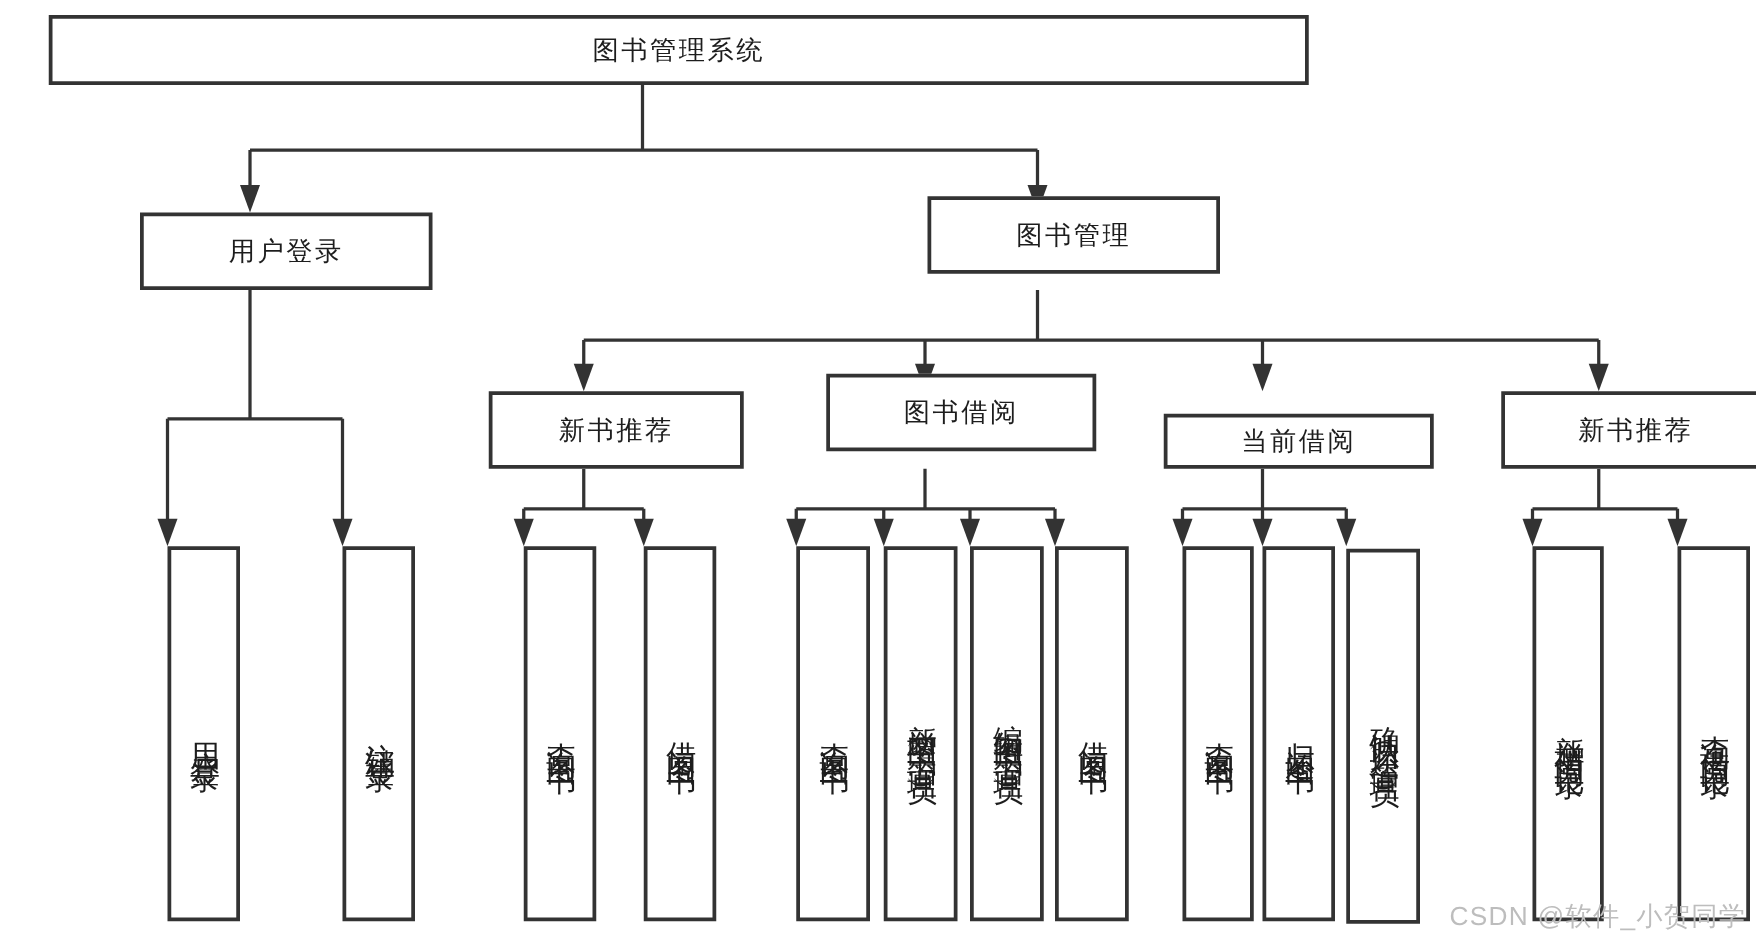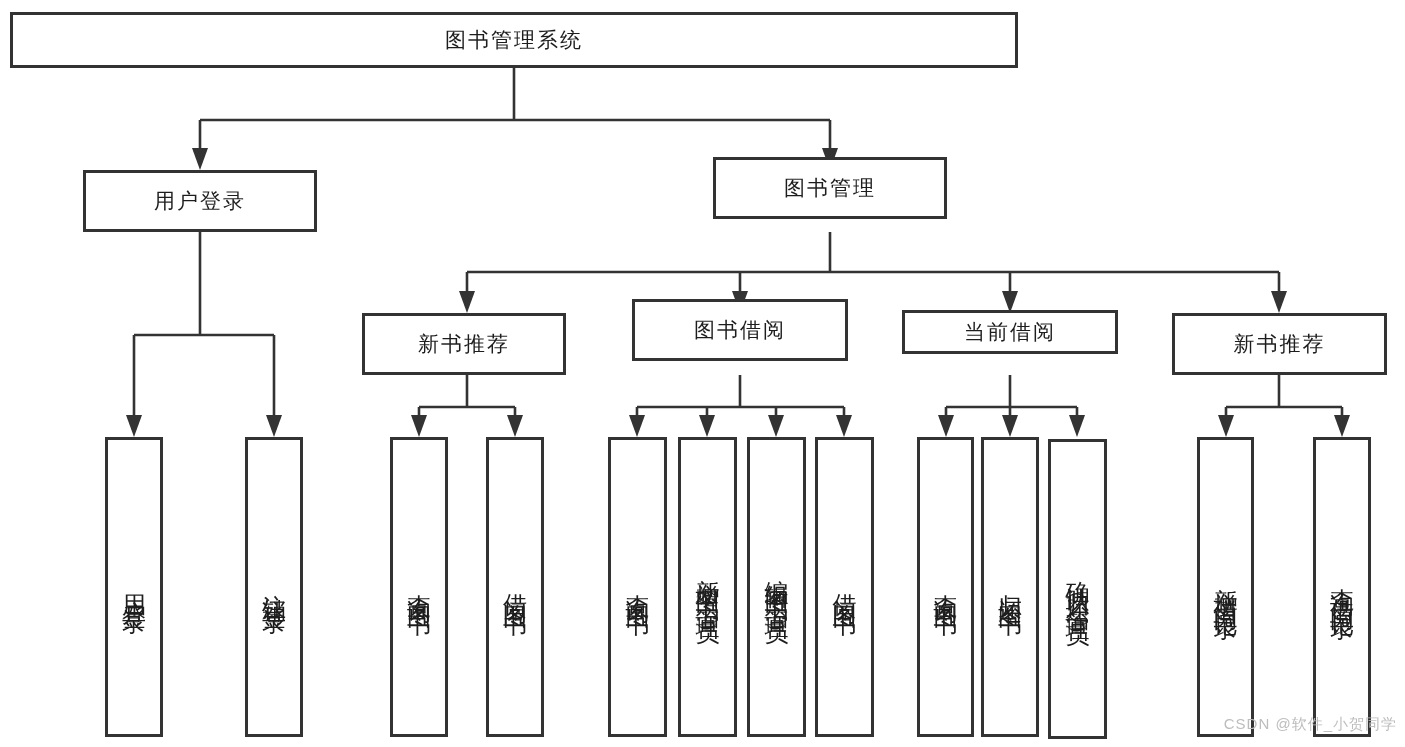--- a/index.html
+++ b/index.html
@@ -14,39 +14,40 @@
   .node{
     position:absolute;
     box-sizing:border-box;
     background:#ffffff;
     border:3px solid #333333;
     display:flex;
     align-items:center;
     justify-content:center;
     z-index:2;
     color:#1d1d1d;
+    margin-left:29px;
   }
   .node.h .lbl{
     font-size:21px;
     letter-spacing:2px;
     white-space:nowrap;
     color:#1d1d1d;
   }
   .node.v .lbl{
     writing-mode:vertical-rl;
     font-size:24px;
     line-height:1;
     letter-spacing:6px;
     color:#1d1d1d;
   }
   .watermark{
     position:absolute;
     right:8px;
-    bottom:13px;
-    font-size:15px;
+    bottom:0;
+    font-size:21px;
     color:#bdbdbd;
     letter-spacing:1px;
     z-index:3;
     white-space:nowrap;
   }
 </style>
 </head>
 <body>
 
 <div class="stage">
@@ -101,21 +102,21 @@
   <div class="node h" style="left:713px;top:157px;width:234px;height:62px">
     <span class="lbl">图书管理</span>
   </div>
 
   <div class="node h" style="left:362px;top:313px;width:204px;height:62px">
     <span class="lbl">新书推荐</span>
   </div>
   <div class="node h" style="left:632px;top:299px;width:216px;height:62px">
     <span class="lbl">图书借阅</span>
   </div>
-  <div class="node h" style="left:902px;top:310px;width:216px;height:44px">
+  <div class="node h" style="left:902px;top:331px;width:216px;height:44px">
     <span class="lbl">当前借阅</span>
   </div>
   <div class="node h" style="left:1172px;top:313px;width:215px;height:62px">
     <span class="lbl">新书推荐</span>
   </div>
 
   <div class="node v" style="left:105px;top:437px;width:58px;height:300px">
     <span class="lbl">用户登录</span>
   </div>
   <div class="node v" style="left:245px;top:437px;width:58px;height:300px">

